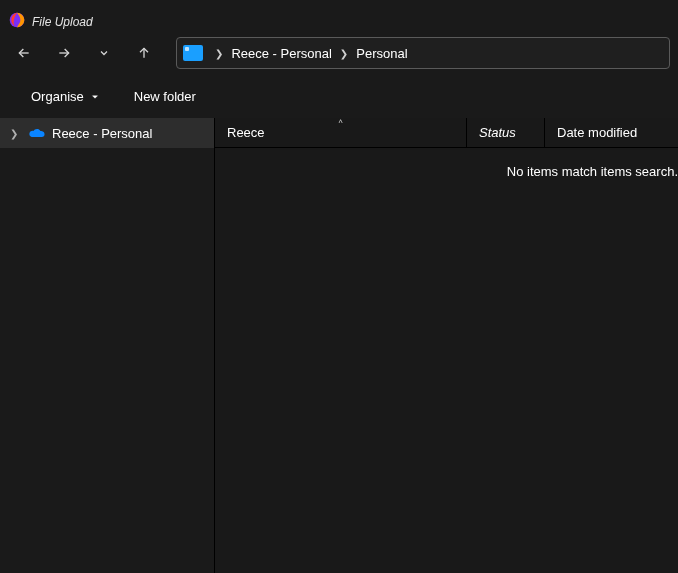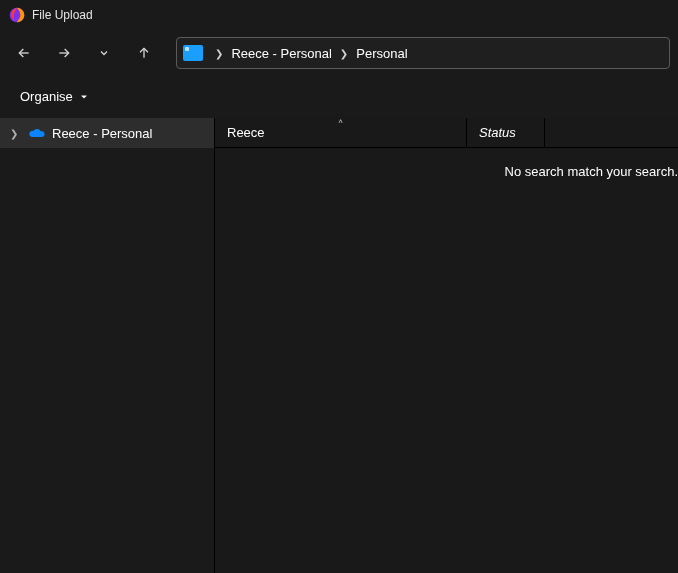--- a/index.html
+++ b/index.html
@@ -1,34 +1,34 @@
 <!DOCTYPE html>
 <html><head>
 <meta charset="utf-8">
 <style>
   * { margin: 0; padding: 0; box-sizing: border-box; font-family: "Segoe UI", Arial, sans-serif; }
   body { background: #1a1a1a; color: #ffffff; width: 678px; height: 573px; overflow: hidden; font-size: 13px; }
 
   
-  .title-bar { height: 30px; display: flex; align-items: center; padding-left: 8px; background: #1a1a1a; border-bottom: 1px solid #1a1a1a; }
+  .title-bar { height: 30px; display: flex; align-items: flex-end; padding-left: 8px; background: #1a1a1a; border-bottom: 1px solid #1a1a1a; font-style: italic; }
   .title-bar .app-icon { width: 18px; height: 18px; margin-right: 6px; }
   .title-bar .title { font-size: 12px; color: #e5e5e5; }
 
   
   .nav-row { height: 46px; display: flex; align-items: center; padding: 0 8px; gap: 8px; }
   .nav-btn { width: 32px; height: 32px; display: flex; align-items: center; justify-content: center; cursor: pointer; border-radius: 3px; }
   .nav-btn svg { stroke: #d5d5d5; }
   .breadcrumb-bar { flex: 1; height: 32px; border: 1px solid #5a5a5a; border-radius: 4px; display: flex; align-items: center; padding: 0 6px; background: #1f1f1f; margin-left: 8px; }
   .bc-icon { width: 20px; height: 16px; background: #1a9fff; border-radius: 2px; display: flex; align-items: center; justify-content: center; margin-right: 6px; position: relative; }
   .bc-icon::before { content:""; position:absolute; left:2px; top:2px; width:4px; height:4px; background: rgba(255,255,255,0.7); border-radius:1px;}
   .bc-chevron { margin: 0 6px; color: #cfcfcf; font-size: 10px; }
   .bc-part { font-size: 13px; color: #ffffff; cursor: pointer; padding: 2px 2px; }
 
   
-  .toolbar { height: 42px; display: flex; align-items: center; padding: 0 16px; gap: 26px; border-bottom: 1px solid #1a1a1a; }
+  .toolbar { height: 42px; display: flex; align-items: center; padding: 0 16px; gap: 26px; border-bottom: 1px solid #1a1a1a; margin-left: 11px; }
   .tool-btn { display: flex; align-items: center; gap: 6px; font-size: 13px; color: #ffffff; cursor: pointer; padding: 4px 4px; }
   .tool-btn svg { stroke: #ffffff; }
 
   
   .main { display: flex; height: calc(100% - 30px - 46px - 42px); }
 
   
   .sidebar { width: 215px; background: #1a1a1a; border-right: 1px solid #000000; }
   .tree-item { height: 30px; display: flex; align-items: center; padding-left: 10px; gap: 6px; background: #2d2d2d; cursor: pointer; }
   .tree-item .expand { width: 12px; color: #b0b0b0; font-size: 10px; }
@@ -93,20 +93,23 @@
   </div>
 </div>
 
 <div class="toolbar">
   <div class="tool-btn">
     <span>Organise</span>
     <svg width="10" height="10" viewBox="0 0 24 24" fill="#ffffff">
         <path d="M6 9l6 6 6-6z"></path>
       </svg>
   </div>
+  <div class="tool-btn">
+    <span>New folder</span>
+  </div>
 </div>
 
 <div class="main">
   <div class="sidebar">
     <div class="tree-item">
       <span class="expand">❯</span>
       <span class="cloud-icon">
         <svg width="18" height="12" viewBox="0 0 36 24">
           <path d="M10 20 C4 20 2 16 3 12 C4 8 9 7 11 8 C13 3 22 2 25 8 C31 7 34 12 33 16 C32 20 28 20 26 20 Z" fill="#0a84ff"></path>
         </svg>
@@ -117,16 +120,19 @@
 
   <div class="content">
     <div class="columns">
       <div class="col col-name">
         <span>Reece</span>
         <span class="sort-ind">˄</span>
       </div>
       <div class="col col-status">
         <span>Status</span>
       </div>
+      <div class="col col-date">
+        <span>Date modified</span>
+      </div>
     </div>
-    <div class="empty-msg">No search match your search.</div>
+    <div class="empty-msg">No items match items search.</div>
   </div>
 </div>
 
 </body></html>

